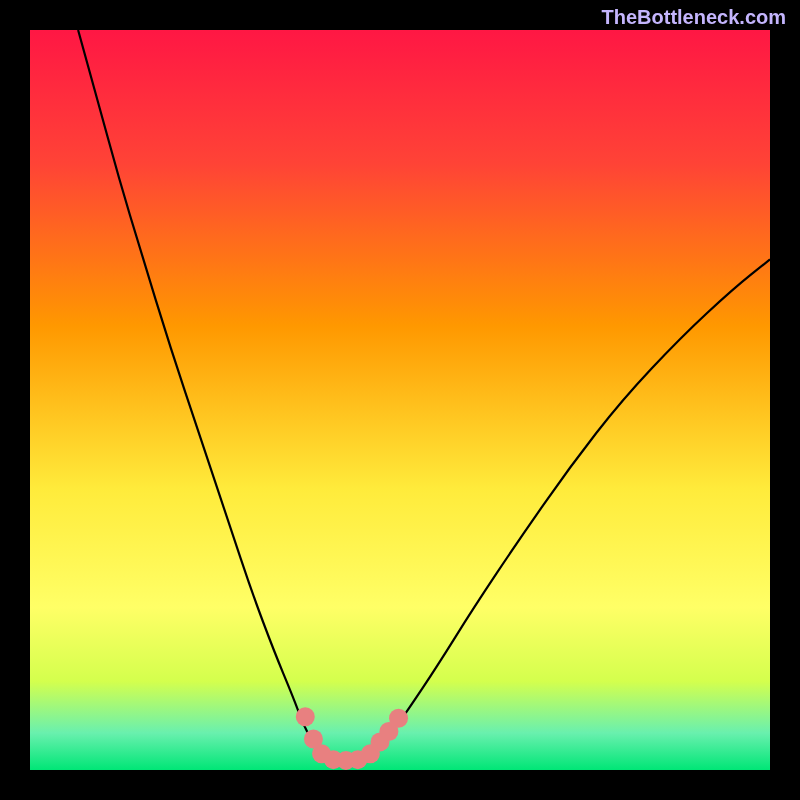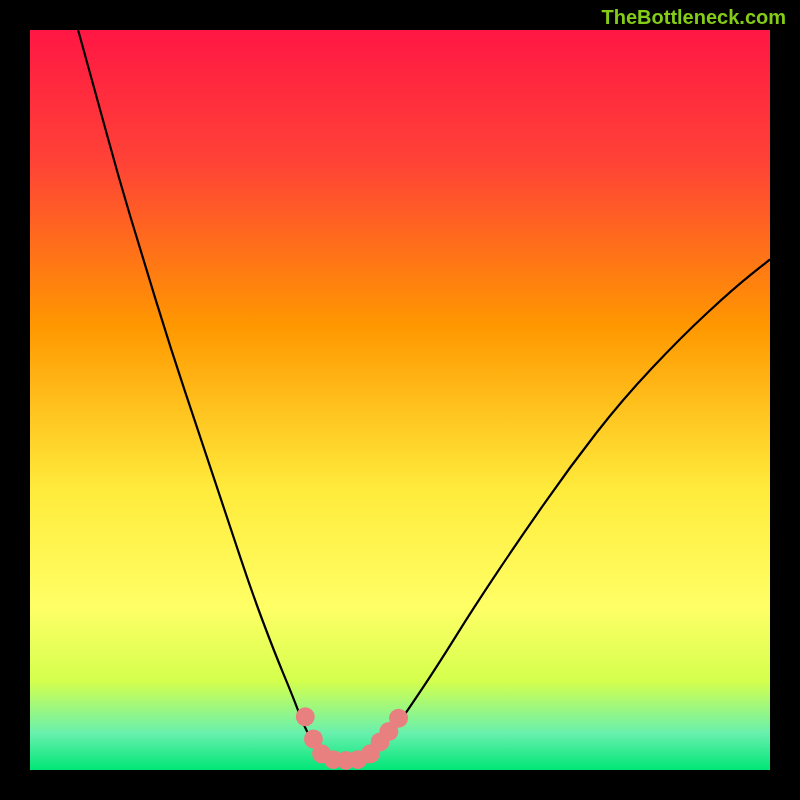--- a/index.html
+++ b/index.html
@@ -8,21 +8,21 @@
     width: 800px;
     height: 800px;
     background: #000;
     position: relative;
     font-family: Arial, sans-serif;
   }
   .watermark {
     position: absolute;
     top: 6px;
     right: 14px;
-    color: #84cc16;
+    color: #c4b5fd;
     font-size: 20px;
     font-weight: bold;
     z-index: 10;
   }
   svg {
     display: block;
   }
 </style>
 </head>
 <body>

